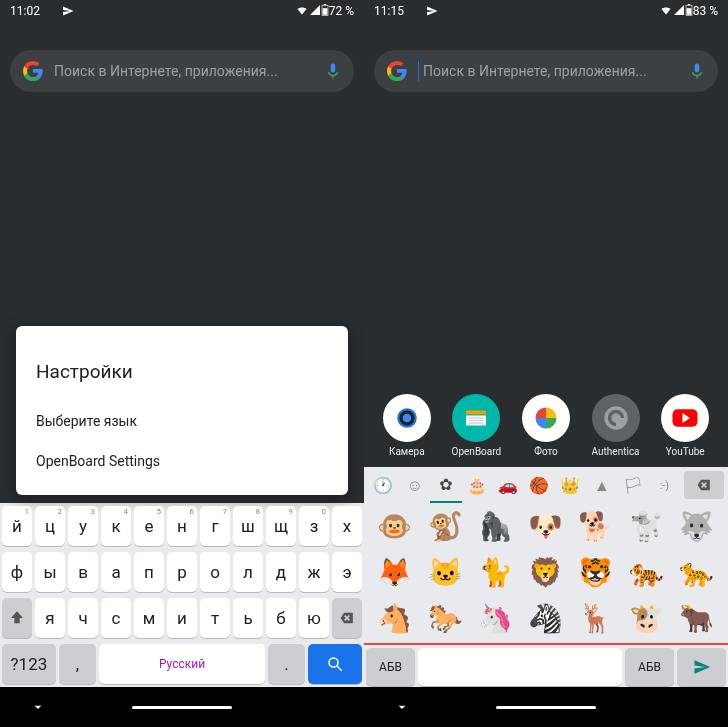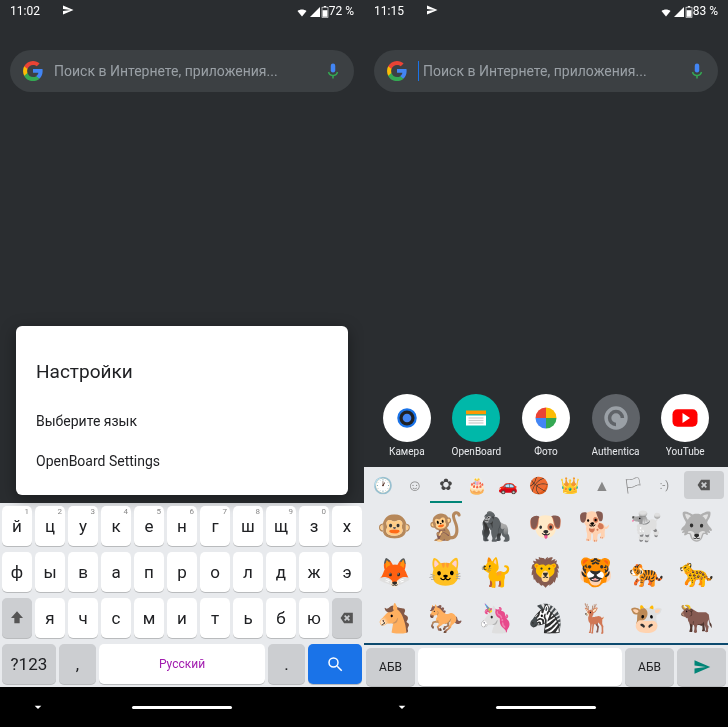--- a/index.html
+++ b/index.html
@@ -22,22 +22,22 @@
   .status-bar {
     height: 22px;
     background: #2a2d30;
     display: flex;
     align-items: center;
     justify-content: space-between;
     padding: 0 10px;
     color: #fff;
     font-size: 12px;
   }
-  .status-left { display: flex; gap: 22px; align-items: flex-start; }
-  .status-right { display: flex; gap: 0; align-items: flex-end; }
+  .status-left { display: flex; gap: 22px; align-items: center; }
+  .status-right { display: flex; gap: 0; align-items: flex-start; }
   .search-bar {
     margin: 28px 10px 0 10px;
     height: 42px;
     background: #3c4043;
     border-radius: 21px;
     display: flex;
     align-items: center;
     padding: 6px 12px;
     gap: 10px;
   }
@@ -166,21 +166,21 @@
     font-size: 28px;
     text-align: center;
     line-height: 36px;
     height: 36px;
   }
   .emoji-bottom {
     display: flex;
     height: 44px;
     padding: 3px 2px;
     gap: 3px;
-    border-top: 2px solid #0c4a6e;
+    border-top: 2px solid #ef4444;
   }
   .emoji-bottom .key { height: 38px; }
   .send-icon { color: #008577; font-size: 18px; }
   svg { display: block; }
 </style>
 </head>
 <body>
 
 <div class="phone">
   <div class="status-bar">

